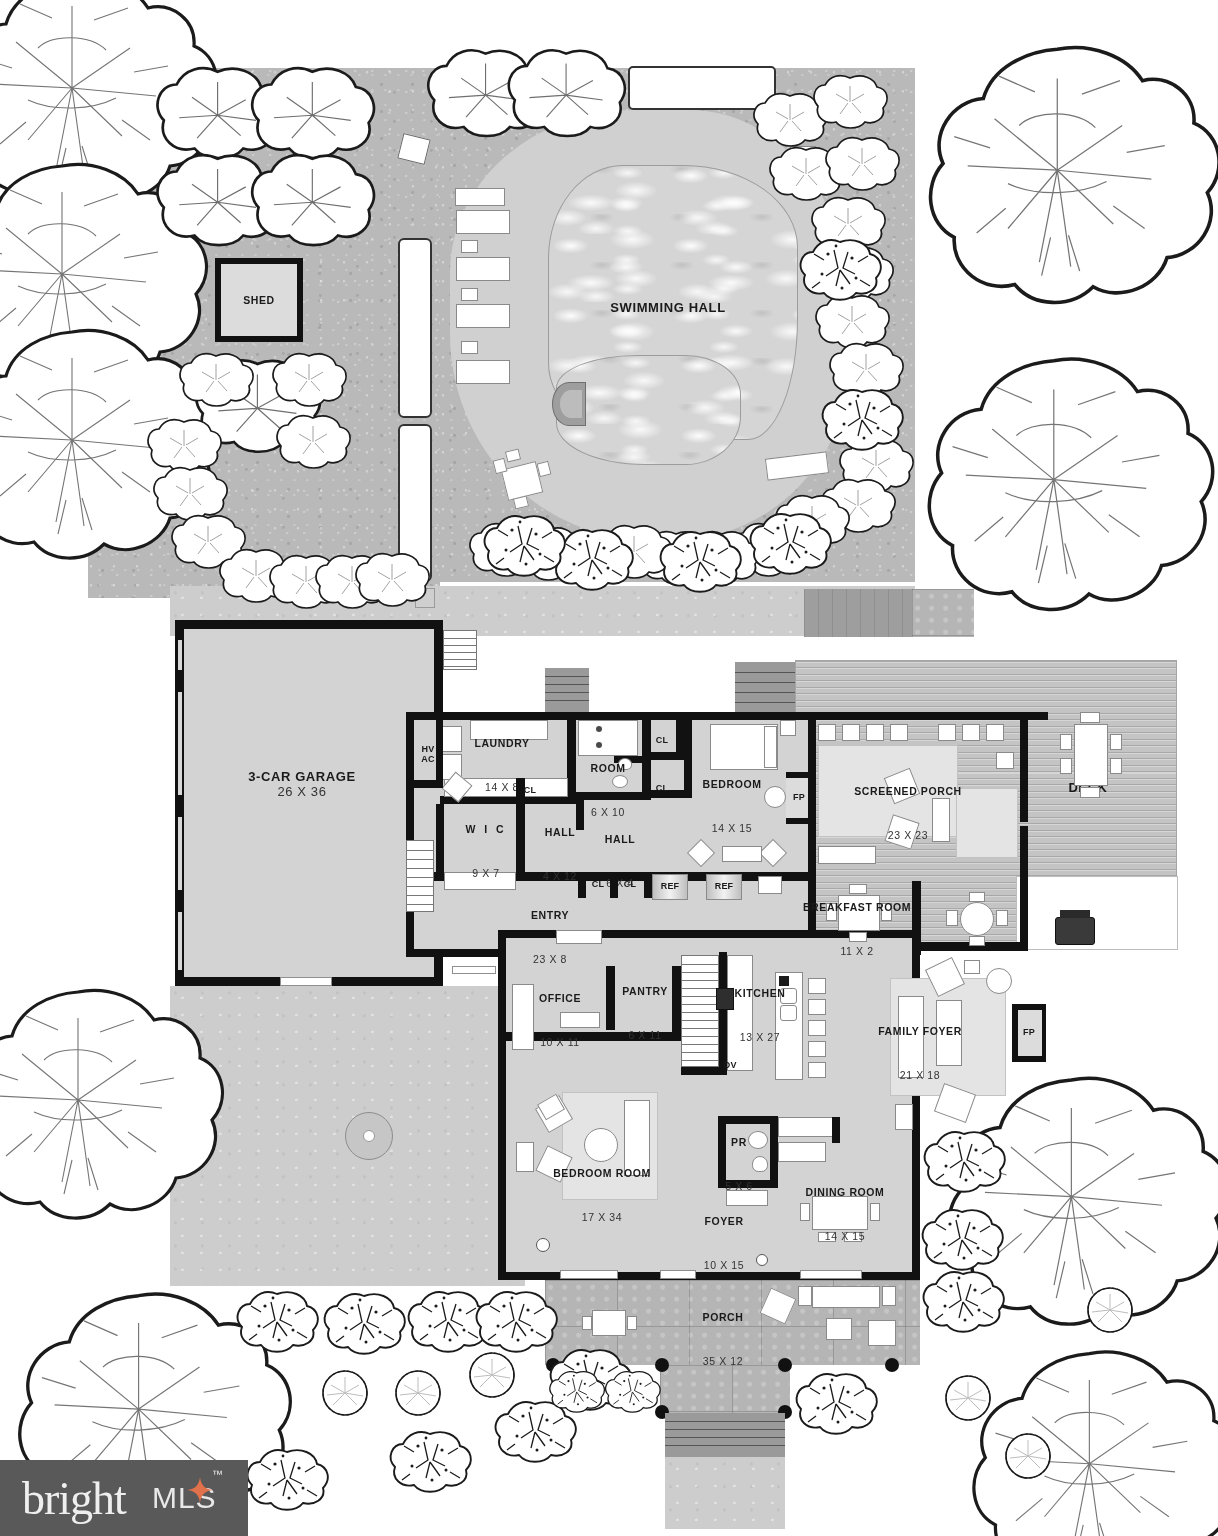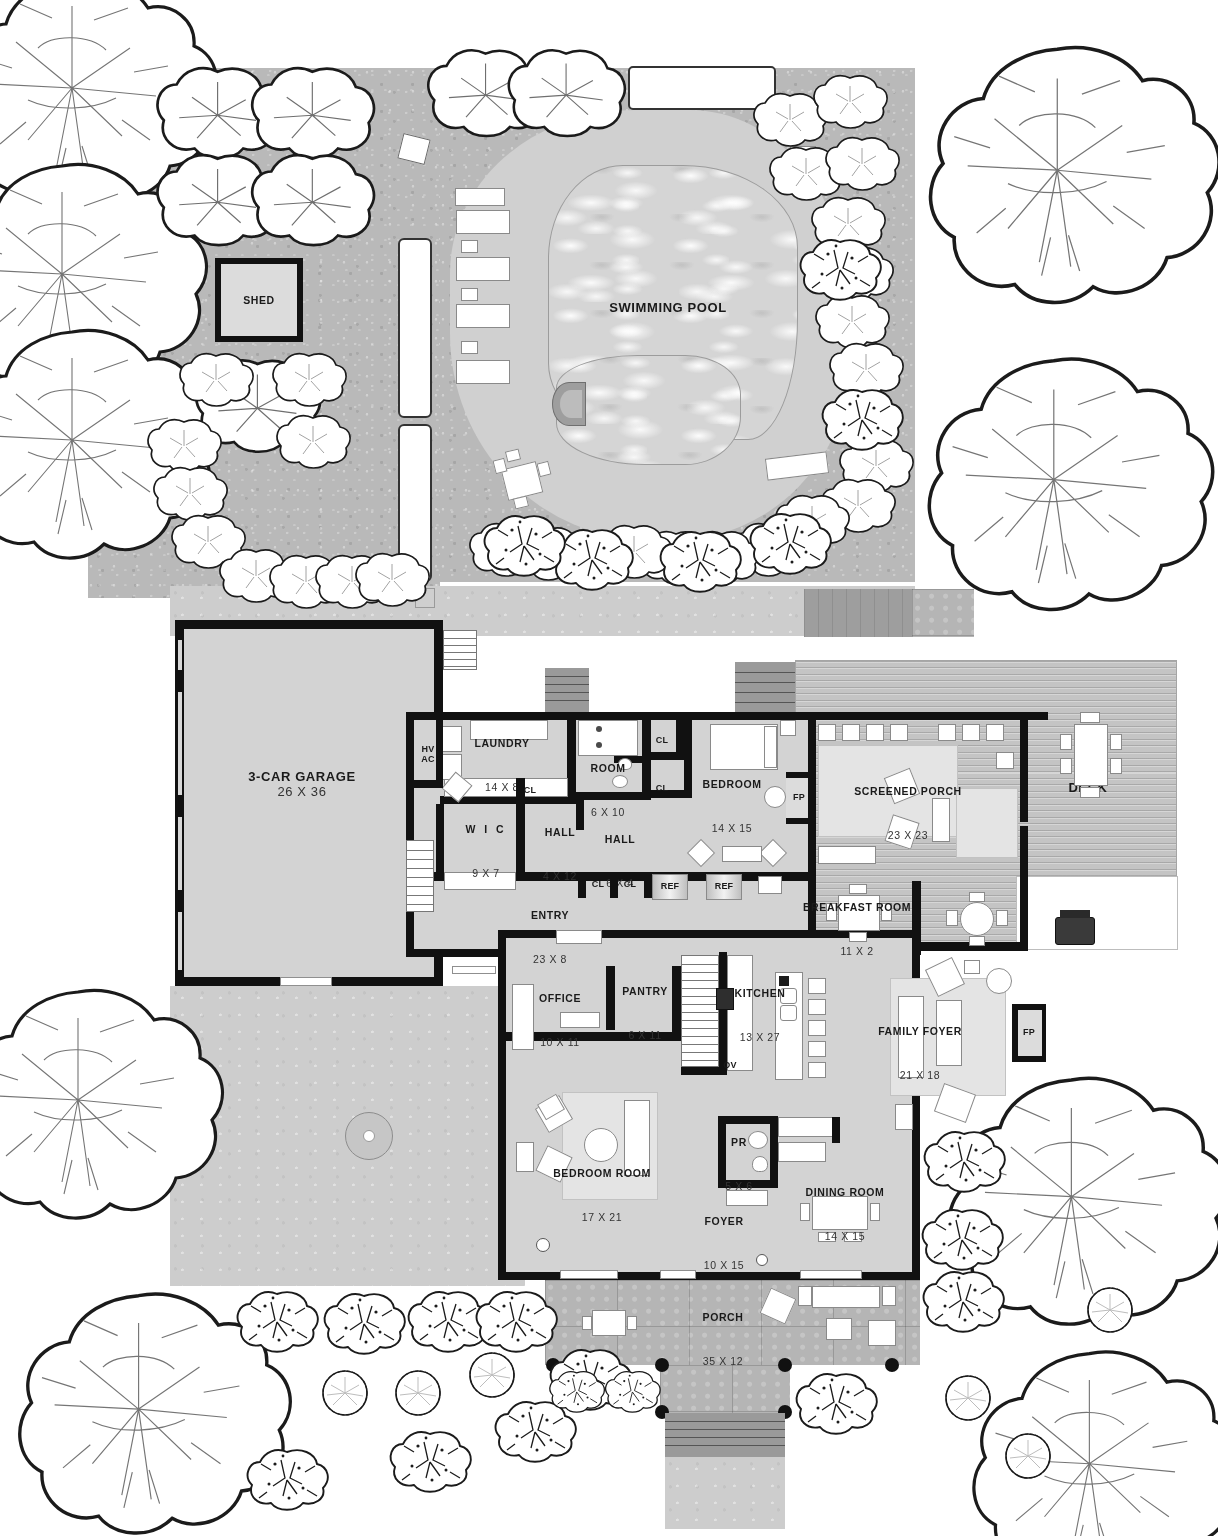--- a/index.html
+++ b/index.html
@@ -115,21 +115,21 @@
               border-radius:50% 0 0 50%;border:1px solid #6f6f6f;"></div>
   <div class="abs" style="left:560px;top:390px;width:22px;height:28px;background:#bcbcbc;border-radius:50% 0 0 50%;"></div>
 
   <div class="abs" style="left:215px;top:258px;width:88px;height:84px;background:#111;"></div>
   <div class="abs lighter" style="left:221px;top:264px;width:76px;height:72px;"></div>
   <div class="lbl sm" style="left:259px;top:294px;">
     <div class="nm">SHED</div>
   </div>
 
   <div class="lbl" style="left:668px;top:300px;">
-    <div class="nm">SWIMMING POOL</div>
+    <div class="nm">SWIMMING HALL</div>
   </div>
 
   <div class="abs" style="left:398px;top:238px;width:34px;height:180px;background:#fff;
               border:2px solid #333;border-radius:6px;
               box-shadow:inset 0 0 0 1px #fff;"></div>
   <div class="abs" style="left:398px;top:424px;width:34px;height:158px;background:#fff;
               border:2px solid #333;border-radius:6px;"></div>
   <div class="abs" style="left:628px;top:66px;width:148px;height:44px;background:#fff;
               border:2px solid #333;border-radius:5px;"></div>
 
@@ -472,21 +472,21 @@
   <div class="abs wall" style="left:649px;top:1100px;width:8px;height:46px;"></div>
   <div class="abs rug" style="left:562px;top:1092px;width:96px;height:108px;"></div>
   <div class="abs fur circ" style="left:584px;top:1128px;width:34px;height:34px;"></div>
   <div class="abs fur" style="left:624px;top:1100px;width:26px;height:76px;"></div>
   <div class="abs fur" style="left:540px;top:1100px;width:28px;height:28px;transform:rotate(-30deg);"></div>
   <div class="abs fur" style="left:540px;top:1150px;width:28px;height:28px;transform:rotate(26deg);"></div>
   <div class="abs fur" style="left:516px;top:1142px;width:18px;height:30px;"></div>
   <div class="abs fur" style="left:540px;top:1098px;width:22px;height:18px;transform:rotate(-30deg);"></div>
   <div class="lbl sm" style="left:602px;top:1167px;">
     <div class="nm">BEDROOM ROOM</div>
-    <div class="dm">17 X 21</div>
+    <div class="dm">17 X 34</div>
   </div>
 
   <div class="abs wall" style="left:718px;top:1116px;width:60px;height:8px;"></div>
   <div class="abs wall" style="left:718px;top:1116px;width:8px;height:72px;"></div>
   <div class="abs wall" style="left:770px;top:1116px;width:8px;height:72px;"></div>
   <div class="abs wall" style="left:718px;top:1180px;width:60px;height:8px;"></div>
   <div class="abs fur circ" style="left:748px;top:1131px;width:20px;height:18px;"></div>
   <div class="abs fur" style="left:752px;top:1156px;width:16px;height:16px;border-radius:50% 50% 40% 40%;"></div>
   <div class="lbl sm" style="left:739px;top:1136px;">
     <div class="nm">PR</div>
@@ -682,14 +682,22 @@
     <use href="#flowering" x="634" y="1393" transform="scale(.68) translate(296,652)"></use>
     <use href="#flowering" x="836" y="1402"></use>
     <use href="#roundshrub" x="968" y="1398"></use>
     <use href="#roundshrub" x="1028" y="1456"></use>
     <use href="#flowering" x="964" y="1160"></use>
     <use href="#flowering" x="962" y="1238"></use>
     <use href="#flowering" x="963" y="1300"></use>
     <use href="#roundshrub" x="1110" y="1310"></use>
   </svg>
 
+  <div id="logo">
+    <span class="bw">bright</span>
+    <svg class="star" viewBox="0 0 24 24" style="position:absolute;left:186px;top:16px;width:28px;height:28px;">
+      <path d="M12 1 C13 8 16 11 23 12 C16 13 13 16 12 23 C11 16 8 13 1 12 C8 11 11 8 12 1 Z" fill="#e0714a"></path>
+    </svg>
+    <span class="tm" style="left:212px;top:8px;right:auto;">™</span>
+    <span class="mls">MLS</span>
+  </div>
 
 </div>
 
 </body></html>

